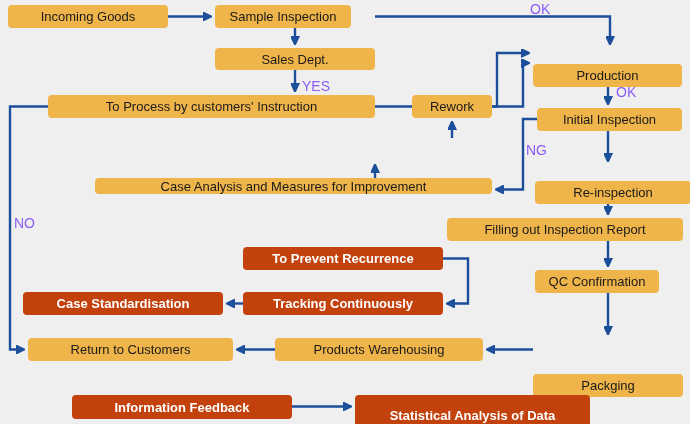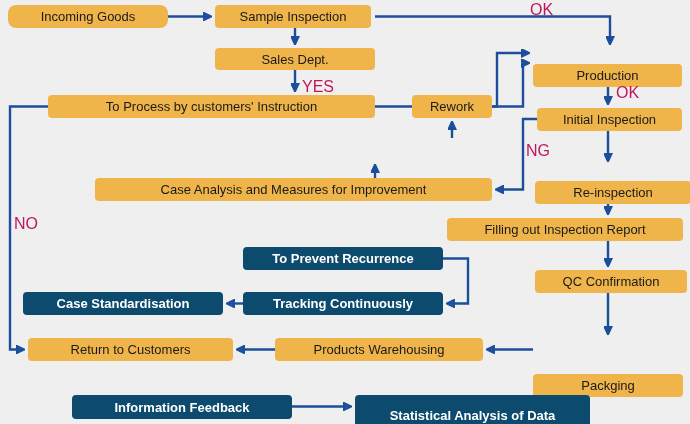--- a/index.html
+++ b/index.html
@@ -11,25 +11,25 @@
     border-radius:4px;
     font-size:13px;
     line-height:1;
     white-space:nowrap;
     box-sizing:border-box;
     padding:0 6px;
   }
   .node.orange{background:#efb council;}
   .node.orange{background:#eeb košice;}
   .node.orange{background:#efb54a;color:#1a1a1a;font-weight:400;}
-  .node.blue{background:#0c4a6e;color:#ffffff;font-weight:bold;}
+  .node.blue{background:#c2410c;color:#ffffff;font-weight:bold;}
   .edge-label{
     position:absolute;
-    font-size:16px;
-    color:#be185d;
+    font-size:14px;
+    color:#8b5cf6;
     line-height:1;
     white-space:nowrap;
   }
   svg#wires{position:absolute;left:0;top:0;width:690px;height:424px;pointer-events:none;}
   svg#wires path,svg#wires line{stroke:#1b4f9c;stroke-width:2.4;fill:none;}
 </style>
 </head>
 <body>
 
 <div id="stage">
@@ -75,42 +75,42 @@
 
     <path d="M443,258.5 L468,258.5 L468,303.5 L448,303.5" marker-end="url(#ah)"></path>
 
     <path d="M243,303.5 L228,303.5" marker-end="url(#ah)"></path>
 
     <path d="M48,106.5 L10,106.5 L10,349.5 L23,349.5" marker-end="url(#ah)"></path>
 
     <path d="M292,406.5 L350,406.5" marker-end="url(#ah)"></path>
   </svg>
 
-  <div class="node orange" style="left:8px;  top:5px;   width:160px; height:23px;border-radius:8px;">Incoming Goods</div>
+  <div class="node orange" style="left:8px;  top:5px;   width:160px; height:23px;">Incoming Goods</div>
 
-  <div class="node orange" style="left:215px;top:5px;   width:156px; height:23px;">Sample Inspection</div>
+  <div class="node orange" style="left:215px;top:5px;   width:136px; height:23px;">Sample Inspection</div>
 
   <div class="node orange" style="left:215px;top:48px;  width:160px; height:22px;">Sales Dept.</div>
 
   <div class="node orange" style="left:48px; top:95px;  width:327px; height:23px;">To Process by customers' Instruction</div>
 
   <div class="node orange" style="left:533px;top:64px;  width:149px; height:23px;">Production</div>
 
   <div class="node orange" style="left:537px;top:108px; width:145px; height:23px;">Initial Inspection</div>
 
   <div class="node orange" style="left:412px;top:95px;  width:80px;  height:23px;">Rework</div>
 
   <div class="node orange" style="left:535px;top:165px; width:156px; height:23px;margin-top:16px;">Re-inspection</div>
 
 
-  <div class="node orange" style="left:95px; top:178px; width:397px; height:23px;">Case Analysis and Measures for Improvement</div>
+  <div class="node orange" style="left:95px; top:178px; width:397px; height:16px;">Case Analysis and Measures for Improvement</div>
 
   <div class="node orange" style="left:447px;top:218px; width:236px; height:23px;">Filling out Inspection Report</div>
 
-  <div class="node orange" style="left:535px;top:270px; width:152px; height:23px;">QC Confirmation</div>
+  <div class="node orange" style="left:535px;top:270px; width:124px; height:23px;">QC Confirmation</div>
 
   <div class="node blue" style="left:243px;top:247px; width:200px; height:23px;">To Prevent Recurrence</div>
 
   <div class="node blue" style="left:23px; top:292px; width:200px; height:23px;">Case Standardisation</div>
 
   <div class="node blue" style="left:243px;top:292px; width:200px; height:23px;">Tracking Continuously</div>
 
   <div class="node orange" style="left:28px; top:338px; width:205px; height:23px;">Return to Customers</div>
 
   <div class="node orange" style="left:275px;top:338px; width:208px; height:23px;">Products Warehousing</div>

